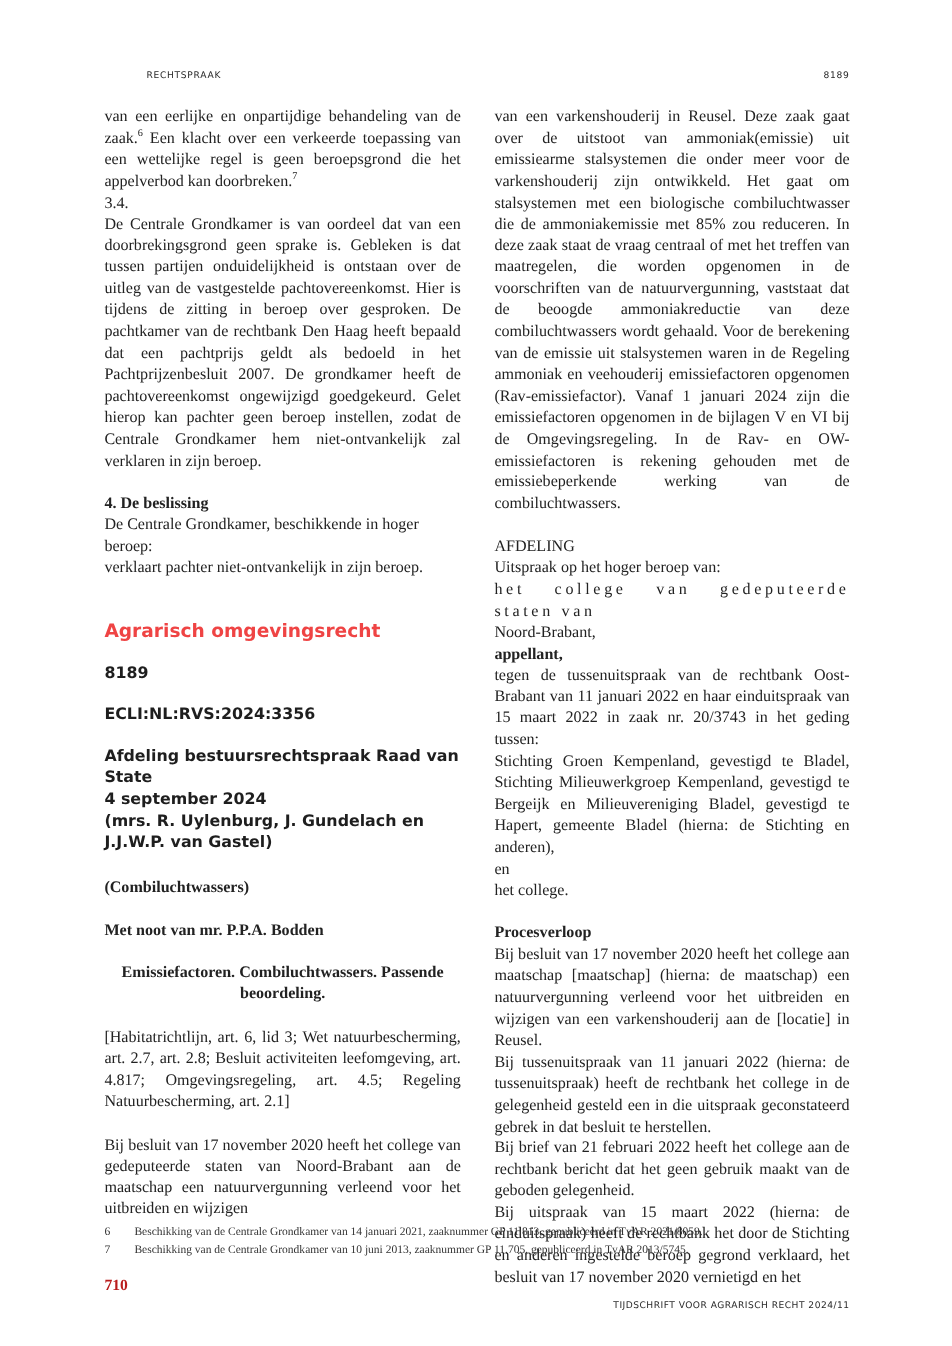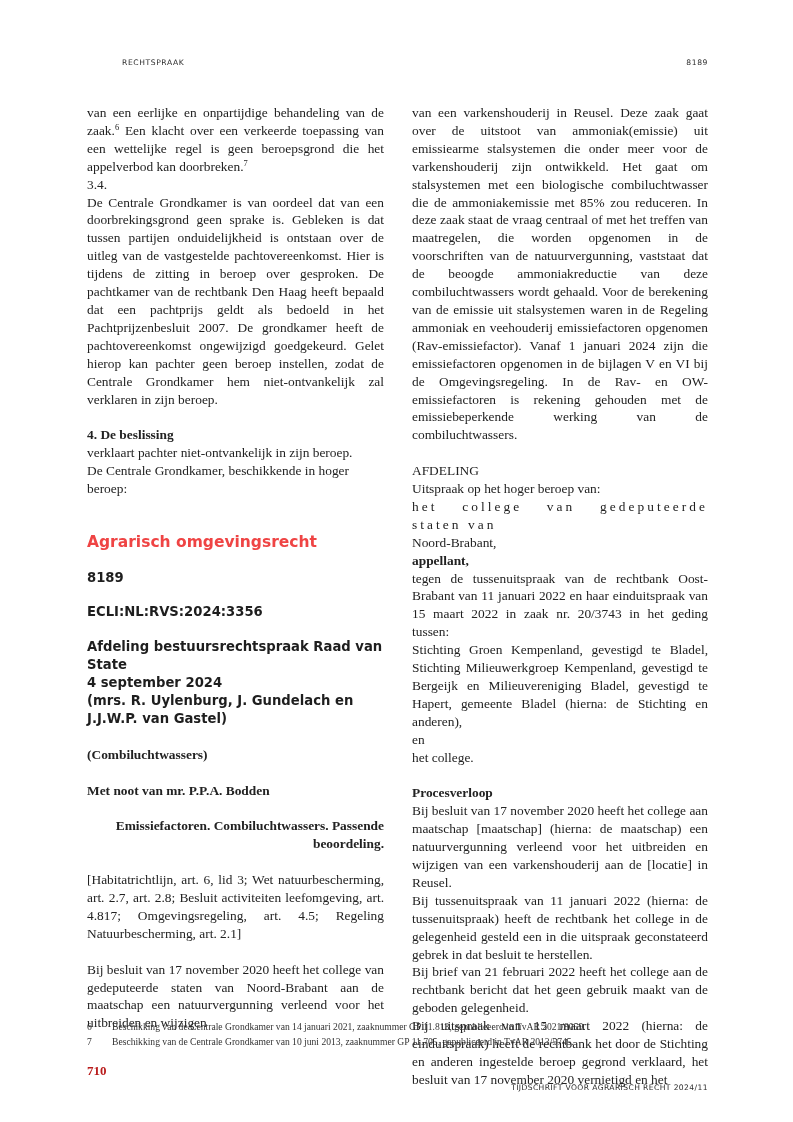--- a/index.html
+++ b/index.html
@@ -1,20 +1,20 @@
 <!DOCTYPE html>
 <html><head>
   <meta charset="utf-8">
   <style>
     html, body { margin: 0; padding: 0; background: #ffffff; }
     body { width: 793px; height: 1122px; position: relative; overflow: hidden; color: #1e1e1e; }
     .running-head { position: absolute; top: 58px; font-family: "DejaVu Sans", sans-serif; font-size: 7.6px; letter-spacing: 0.6px; color: #2a2a2a; margin-left: 35px; }
     .rh-left { left: 87px; }
     .rh-right { right: 85px; }
-    .col { position: absolute; top: 104px; font-family: "Liberation Serif", serif; font-size: 13.4px; line-height: 17.9px; color: #222; }
+    .col { position: absolute; top: 88px; font-family: "Liberation Serif", serif; font-size: 13.4px; line-height: 17.9px; color: #222; }
     .col-left { left: 87px; width: 297px; }
     .col-right { left: 412px; width: 296px; }
     .col p { margin: 0; text-align: justify; }
     .col .gap { height: 17.9px; }
     .italic { }
     .bold { font-weight: bold; }
     .sup { font-size: 8.5px; vertical-align: super; line-height: 0; }
     .sans-head { font-family: "DejaVu Sans", sans-serif; font-weight: bold; font-size: 13.2px; line-height: 18px; color: #1e1e1e; margin: 0; text-align: left !important; }
     .section-green { font-family: "DejaVu Sans", sans-serif; font-weight: bold; font-size: 15.5px; line-height: 20px; color: #ef4444; margin: 0; }
     .spaced { letter-spacing: 3.05px; text-align: right; }
@@ -29,38 +29,38 @@
 
 <div class="running-head rh-left">RECHTSPRAAK</div>
 <div class="running-head rh-right">8189</div>
 
 <div class="col col-left">
   <p><span>van een eerlijke en onpartijdige behandeling van de zaak.</span><span class="sup">6</span><span> Een klacht over een verkeerde toepassing van een wettelijke regel is geen beroepsgrond die het appelverbod kan doorbreken.</span><span class="sup">7</span></p>
   <p>3.4.</p>
   <p>De Centrale Grondkamer is van oordeel dat van een doorbrekingsgrond geen sprake is. Gebleken is dat tussen partijen onduidelijkheid is ontstaan over de uitleg van de vastgestelde pachtovereenkomst. Hier is tijdens de zitting in beroep over gesproken. De pachtkamer van de rechtbank Den Haag heeft bepaald dat een pachtprijs geldt als bedoeld in het Pachtprijzenbesluit 2007. De grondkamer heeft de pachtovereenkomst ongewijzigd goedgekeurd. Gelet hierop kan pachter geen beroep instellen, zodat de Centrale Grondkamer hem niet-ontvankelijk zal verklaren in zijn beroep.</p>
   <div class="gap"></div>
   <p class="bold">4. De beslissing</p>
+  <p style="text-align:left">De Centrale Grondkamer, beschikkende in hoger beroep:</p>
   <p>verklaart pachter niet-ontvankelijk in zijn beroep.</p>
-  <p style="text-align:left">De Centrale Grondkamer, beschikkende in hoger beroep:</p>
   <div class="gap" style="height:34px"></div>
   <p class="section-green">Agrarisch omgevingsrecht</p>
   <div class="gap" style="height:17px"></div>
   <p class="sans-head">8189</p>
   <div class="gap" style="height:16px"></div>
   <p class="sans-head">ECLI:NL:RVS:2024:3356</p>
   <div class="gap" style="height:17px"></div>
   <p class="sans-head">Afdeling bestuursrechtspraak Raad van State</p>
   <p class="sans-head">4 september 2024</p>
   <p class="sans-head">(mrs. R. Uylenburg, J. Gundelach en J.J.W.P. van Gastel)</p>
   <div class="gap"></div>
   <p class="bold">(Combiluchtwassers)</p>
   <div class="gap"></div>
   <p class="bold">Met noot van mr. P.P.A. Bodden</p>
   <div class="gap"></div>
-  <p class="bold" style="text-align:right">Emissiefactoren. Combiluchtwassers. Passende beoordeling.</p>
+  <p class="bold" style="text-align:center">Emissiefactoren. Combiluchtwassers. Passende beoordeling.</p>
   <div class="gap"></div>
   <p>[Habitatrichtlijn, art. 6, lid 3; Wet natuurbescherming, art. 2.7, art. 2.8; Besluit activiteiten leefomgeving, art. 4.817; Omgevingsregeling, art. 4.5; Regeling Natuurbescherming, art. 2.1]</p>
   <div class="gap"></div>
   <p class="italic">Bij besluit van 17 november 2020 heeft het college van gedeputeerde staten van Noord-Brabant aan de maatschap een natuurvergunning verleend voor het uitbreiden en wijzigen</p>
 </div>
 
 <div class="col col-right">
   <p class="italic">van een varkenshouderij in Reusel. Deze zaak gaat over de uitstoot van ammoniak(emissie) uit emissiearme stalsystemen die onder meer voor de varkenshouderij zijn ontwikkeld. Het gaat om stalsystemen met een biologische combiluchtwasser die de ammoniakemissie met 85% zou reduceren. In deze zaak staat de vraag centraal of met het treffen van maatregelen, die worden opgenomen in de voorschriften van de natuurvergunning, vaststaat dat de beoogde ammoniakreductie van deze combiluchtwassers wordt gehaald. Voor de berekening van de emissie uit stalsystemen waren in de Regeling ammoniak en veehouderij emissiefactoren opgenomen (Rav-emissiefactor). Vanaf 1 januari 2024 zijn die emissiefactoren opgenomen in de bijlagen V en VI bij de Omgevingsregeling. In de Rav- en OW-emissiefactoren is rekening gehouden met de emissiebeperkende werking van de combiluchtwassers.</p>
   <div class="gap"></div>
   <p>AFDELING</p>

